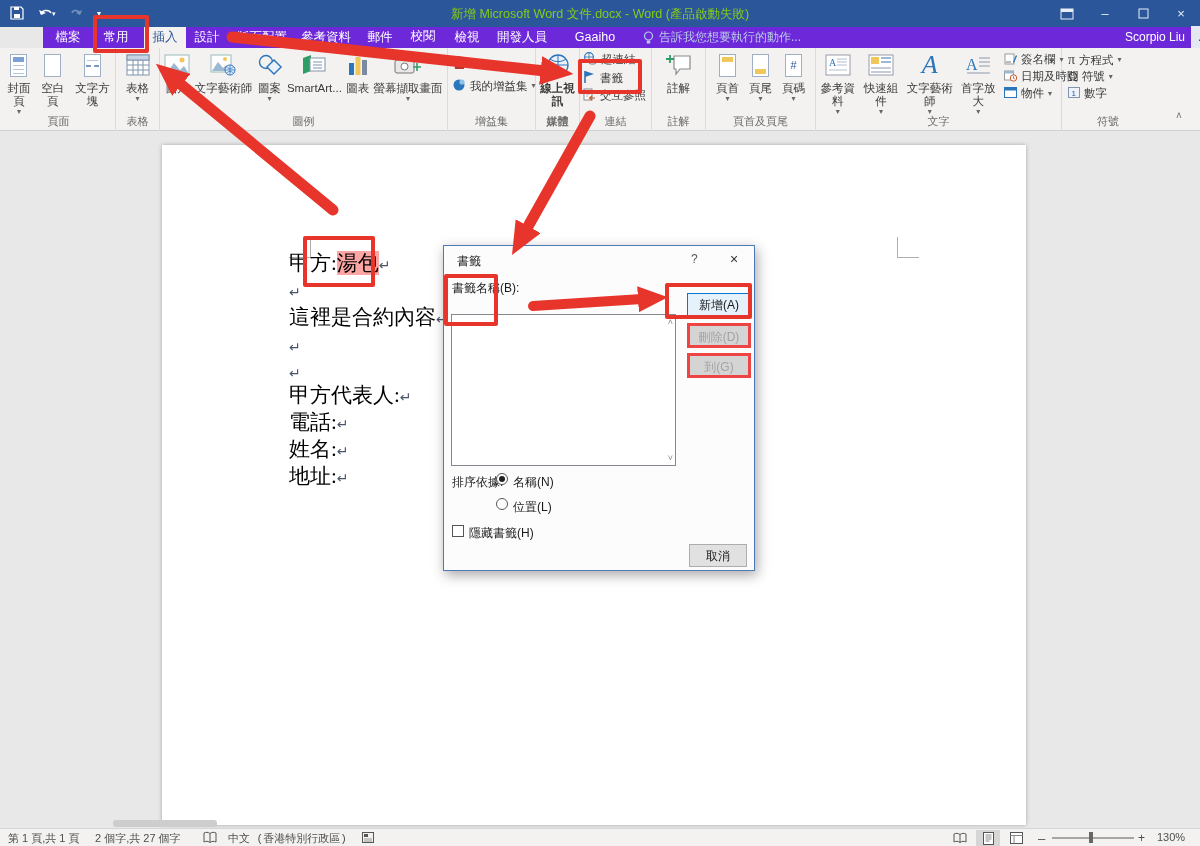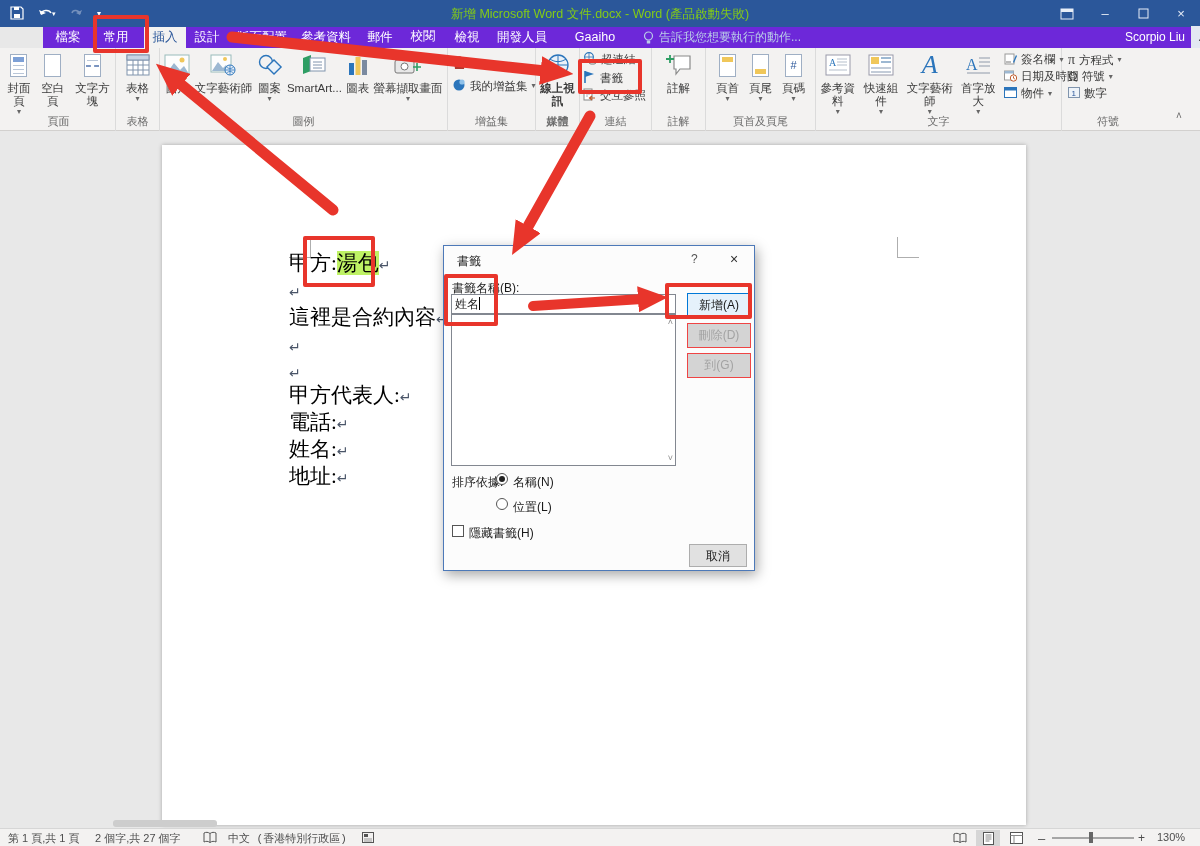--- a/index.html
+++ b/index.html
@@ -39,39 +39,39 @@
   .pg .hash { position:absolute; left:0; right:0; top:4px; text-align:center; color:#2b579a; font-size:11px; }
   .pg.dashed::after { content:""; position:absolute; left:1px; right:1px; top:10px; border-top:2px dashed #7a94c0; }
 
   
   .workspace { position:absolute; left:0; top:131px; width:1200px; height:697px; background:#e8e8e8; overflow:hidden; }
   .page { position:absolute; left:162px; top:14px; width:864px; height:680px; background:#fff; box-shadow:0 0 4px rgba(0,0,0,.28); }
   .cropmark-l { position:absolute; left:127px; top:92px; width:22px; height:21px; border-right:1px solid #aeaeae; border-bottom:1px solid #aeaeae; }
   .cropmark-r { position:absolute; left:735px; top:92px; width:22px; height:21px; border-left:1px solid #aeaeae; border-bottom:1px solid #aeaeae; }
   .docline { position:absolute; left:127px; font-family:"Liberation Serif","DejaVu Serif",serif; font-size:21px; color:#000; white-space:pre; }
   .retmark { font-size:14px; color:#4a5568; font-family:"DejaVu Sans",sans-serif; }
-  .hl { background:#bef264; }
+  .hl { background:#fca5a5; }
 
   
   .dialog { position:absolute; left:443px; top:245px; width:312px; height:326px; background:#fcfcfc; border:1px solid #4d79b8; box-shadow:2px 4px 12px rgba(0,0,0,.35); z-index:20; font-size:12px; color:#1a1a1a; }
   .dlg-title { position:absolute; left:13px; top:7px; font-size:12px; }
   .dlg-help { position:absolute; left:247px; top:6px; color:#555; }
   .dlg-close { position:absolute; left:286px; top:5px; font-size:14px; color:#333; }
   .dlg-label { position:absolute; left:8px; top:34px; }
   .dlg-input { position:absolute; left:7px; top:48px; width:225px; height:20px; background:#fff; border:1px solid #828790; line-height:18px; padding-left:3px; }
   .caret-bar { display:inline-block; width:1px; height:13px; background:#000; vertical-align:-2px; }
   .dlg-list { position:absolute; left:7px; top:68px; width:225px; height:152px; background:#fff; border:1px solid #828790; }
   .scroll-ar { position:absolute; right:2px; font-size:9px; color:#8a8a8a; }
   .dlg-sort { position:absolute; left:8px; top:228px; }
   .radio { position:absolute; width:12px; height:12px; border:1px solid #555; border-radius:50%; background:#fff; }
   .radio.sel::after { content:""; position:absolute; left:2px; top:2px; width:6px; height:6px; border-radius:50%; background:#222; }
   .checkbox { position:absolute; left:8px; top:279px; width:12px; height:12px; border:1px solid #555; background:#fff; }
   .dbtn { position:absolute; left:243px; width:64px; height:25px; text-align:center; line-height:23px; background:#e1e1e1; border:1px solid #adadad; }
   .dbtn.primary { background:#e5f1fb; border:1px solid #0078d7; }
-  .dbtn.disabled { background:#d4d4d4; border:1px solid #ef4444; color:#a3a3a3; }
+  .dbtn.disabled { background:#d4d4d4; border:3px solid #ef4444; color:#a3a3a3; }
   .dbtn.cancel { left:245px; width:58px; height:23px; top:298px; }
 
   
   .statusbar { position:absolute; left:0; top:828px; width:1200px; height:18px; background:#f3f2f1; border-top:1px solid #d6d6d6; font-size:11px; color:#4e4e4e; }
   .sb-item { position:absolute; top:2px; }
   .hscroll-thumb { position:absolute; left:113px; top:689px; width:104px; height:7px; background:#cdcdcd; border-radius:3px; }
   .viewbtn { position:absolute; top:1px; width:24px; height:16px; display:flex; align-items:center; justify-content:center; }
   .viewbtn.sel { background:#d6d6d6; }
   .zoomtrack { position:absolute; top:8px; height:2px; background:#a6a6a6; }
   .zoomthumb { position:absolute; top:3px; width:4px; height:11px; background:#666; }
@@ -505,21 +505,20 @@
   </div>
   <div class="hscroll-thumb"></div>
 </div>
 
 <div class="dialog">
   <div class="dlg-title">書籤</div>
   <div class="dlg-help">?</div>
   <div class="dlg-close">×</div>
 
   <div class="dlg-label">書籤名稱(B):</div>
-  <div class="dlg-input"><span>姓名</span><span class="caret-bar"></span></div>
 
   <div class="dlg-list">
     <span class="scroll-ar" style="top:2px;">˄</span>
     <span class="scroll-ar" style="bottom:2px;">˅</span>
   </div>
 
   <div class="dbtn primary" style="top:47px;">新增(A)</div>
   <div class="dbtn disabled" style="top:77px;">刪除(D)</div>
   <div class="dbtn disabled" style="top:107px;">到(G)</div>
 

